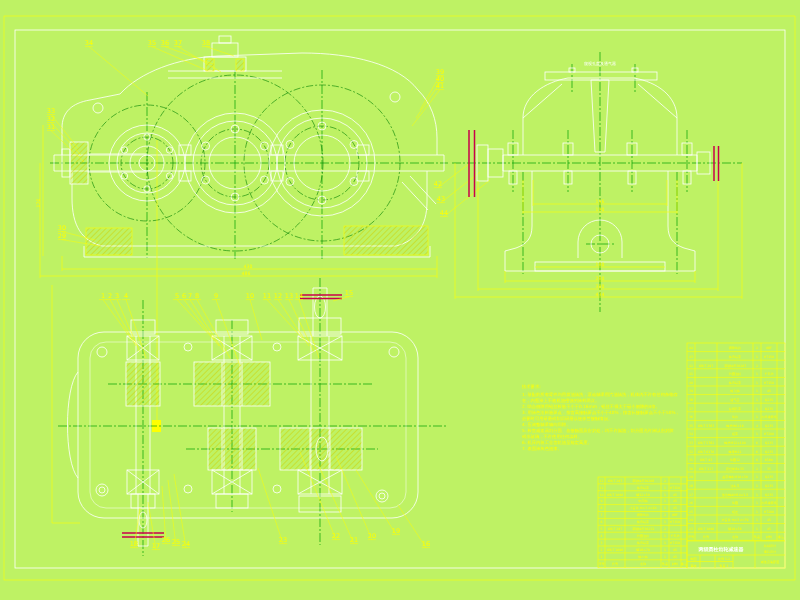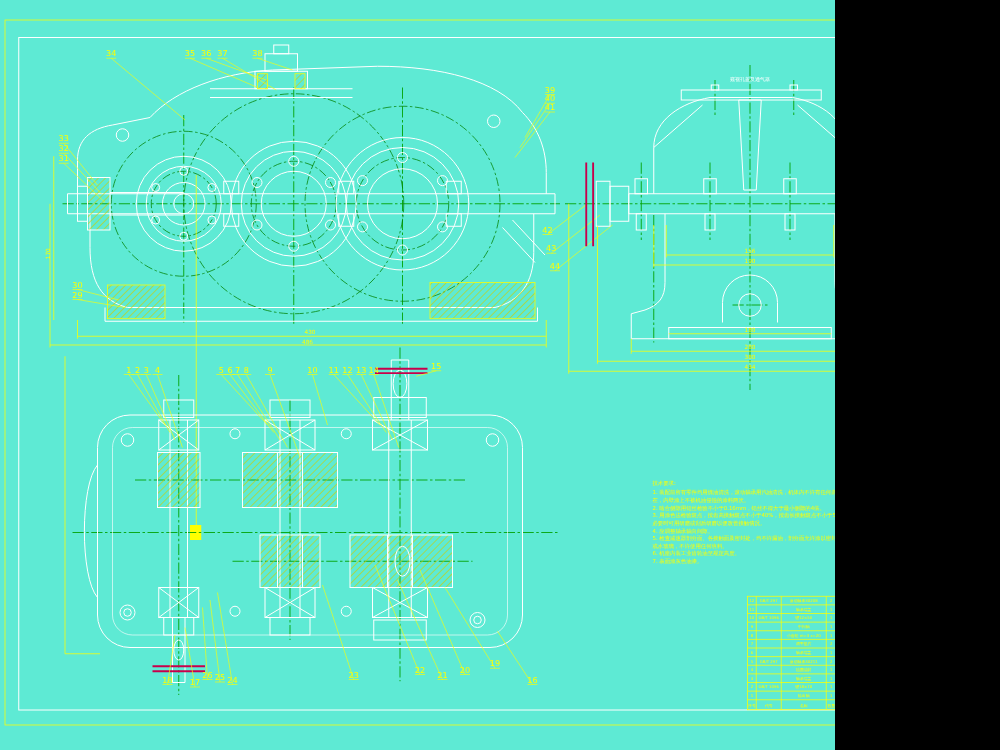--- a/index.html
+++ b/index.html
@@ -1,16 +1,16 @@
 <!DOCTYPE html>
 <html><head>
 <meta charset="utf-8">
 <style>
   html,body{margin:0;padding:0;background:#000;}
-  #stage{position:relative;width:668px;height:600px;background:#5eead4;overflow:hidden;
+  #stage{position:relative;width:800px;height:600px;background:#bef264;overflow:hidden;
          font-family:"DejaVu Sans",sans-serif;text-decoration:underline;}
   svg{position:absolute;left:0;top:0;}
   .w{stroke:#ffffff;fill:none;stroke-width:0.8;}
   .wt{stroke:#ffffff;fill:none;stroke-width:0.5;}
   .g{stroke:#00a000;fill:none;stroke-width:0.7;stroke-dasharray:9 2 2 2;}
   .gc{stroke:#008000;fill:none;stroke-width:0.6;stroke-dasharray:7 2 2 2;}
   .y{stroke:#ffff00;fill:none;stroke-width:0.6;}
   .leader{stroke:#ffff00;fill:none;stroke-width:0.5;}
   .red{stroke:#c8004b;fill:none;stroke-width:1.5;}
   .hatch{fill:url(#hy);stroke:#ffffff;stroke-width:0.8;}

